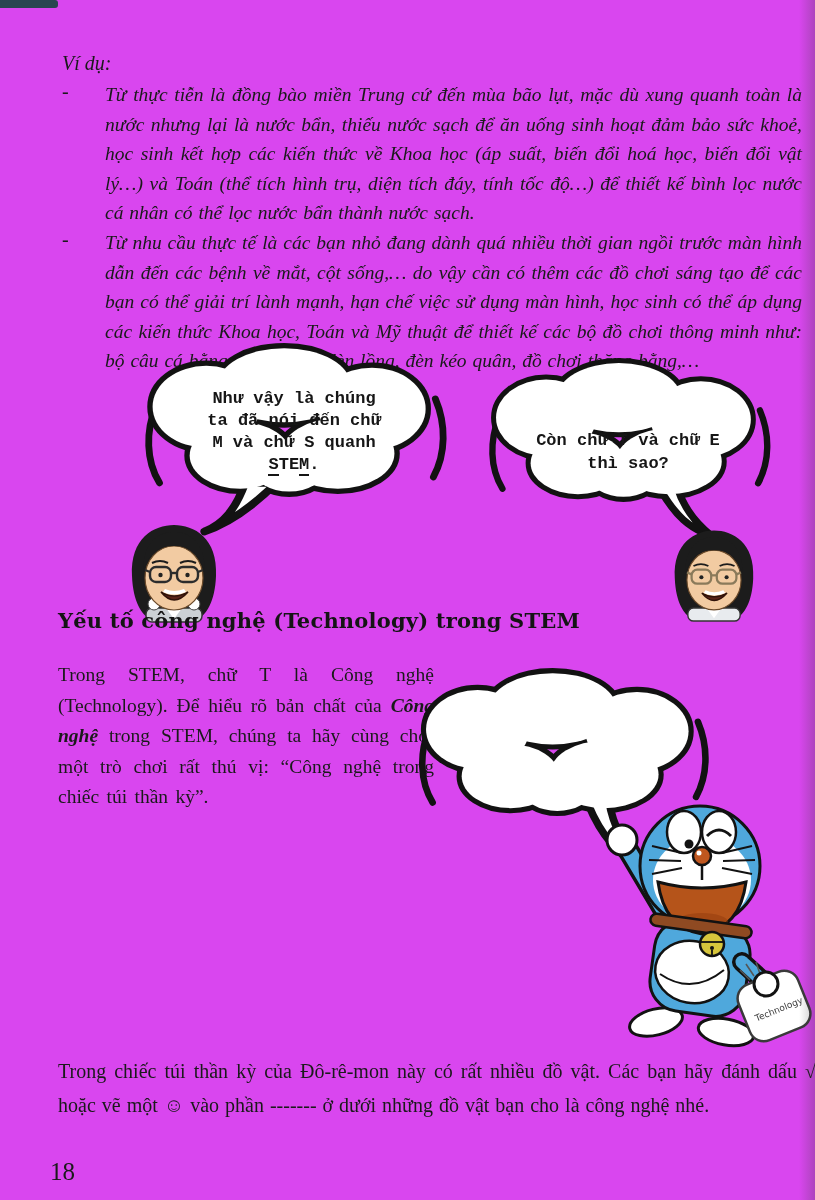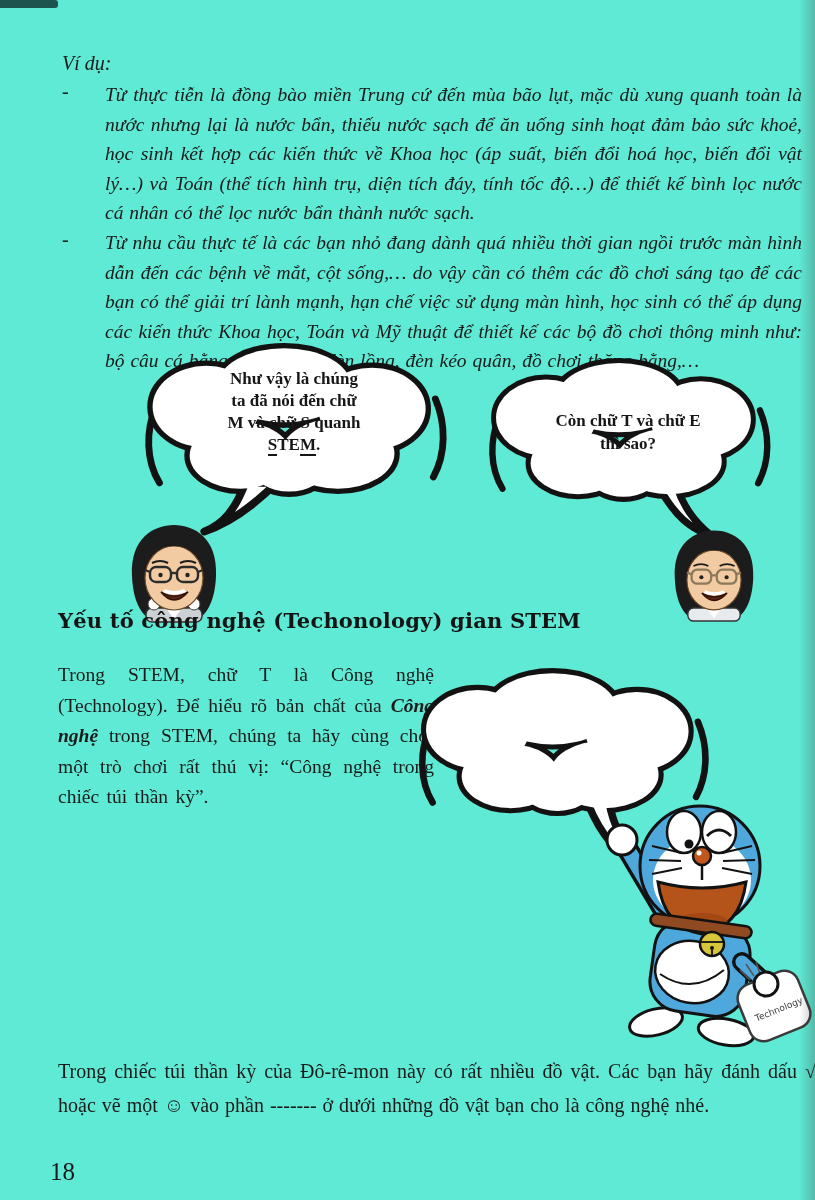--- a/index.html
+++ b/index.html
@@ -1,19 +1,19 @@
 <!DOCTYPE html>
 <html><head>
 <meta charset="utf-8">
 <style>
   * { margin:0; padding:0; box-sizing:border-box; }
   body { background:#888; }
   .page {
     position:relative; width:815px; height:1200px; margin:0 auto;
-    background:#5eead4; overflow:hidden; color:#1a1a1a;
+    background:#d946ef; overflow:hidden; color:#1a1a1a;
     font-family:"Liberation Serif", serif;
   }
   .corner-strip {
     position:absolute; left:0; top:0; width:58px; height:8px;
     background:#16453f; border-radius:0 3px 3px 0; opacity:.9;
   }
   .edge-shadow {
     position:absolute; right:0; top:0; width:16px; height:1200px;
     background:linear-gradient(to right, rgba(60,60,60,0), rgba(60,60,60,.28));
   }
@@ -26,22 +26,22 @@
   .bullet .btext {
     flex:1; font-style:italic; font-size:19.5px; line-height:29.5px;
     text-align:justify; word-spacing:1px;
   }
   .bullet-1 { top:80px; }
   .bullet-2 { top:228px; }
 
   .bubble { position:absolute; }
   .bubble svg { position:absolute; left:0; top:0; width:100%; height:100%; }
   .bubble .btxt {
-    position:absolute; text-align:center; font-family:Liberation Serif, serif;
-    font-weight:700; color:#161616;
+    position:absolute; text-align:center; font-family:Liberation Mono, monospace;
+    font-weight:700; color:#161616;margin-top:20px;
   }
   .bubble-left  { left:138px; top:336px; width:312px; height:200px; }
   .bubble-left .btxt { left:45px; top:32px; width:222px; font-size:17px; line-height:22px; }
   .bubble-right { left:478px; top:354px; width:300px; height:182px; }
   .bubble-right .btxt { left:35px; top:55px; width:230px; font-size:17px; line-height:23px; }
   .bubble-game  { left:412px; top:656px; width:300px; height:218px; }
   .bubble-game .btxt { left:25px; top:62px; width:250px; font-size:17.5px; line-height:24px; }
   .u { border-bottom:2.5px solid #151515; }
 
   .avatar { position:absolute; }
@@ -184,21 +184,21 @@
       </g>
       <circle cx="46.5" cy="57" r="2.2" fill="#222"></circle>
         <circle cx="73.5" cy="57" r="2.2" fill="#222"></circle>
       <path d="M38,45 Q46,41 54,45" fill="none" stroke="#1c1c1c" stroke-width="2"></path>
       <path d="M66,45 Q74,41 82,45" fill="none" stroke="#1c1c1c" stroke-width="2"></path>
       <path d="M47,74 Q60,90 74,74 Q60,82 47,74 Z" fill="#5a2418" stroke="#301209" stroke-width="1.5"></path>
       <path d="M49,74 Q60,79 72,74 L70,71 Q60,75 51,71 Z" fill="#ffffff"></path>
     </svg>
   </div>
 
-  <div class="section-heading">Yếu tố công nghệ (Techonology) gian STEM</div>
+  <div class="section-heading">Yếu tố công nghệ (Technology) trong STEM</div>
 
   <div class="intro-para">
     <span>Trong STEM, chữ T là Công nghệ (Technology). Để hiểu rõ bản chất của </span><span class="bi">Công nghệ</span><span> trong STEM, chúng ta hãy cùng chơi một trò chơi rất thú vị: “Công nghệ trong chiếc túi thần kỳ”.</span>
   </div>
 
   <div class="bubble bubble-game">
     <svg viewBox="0 0 320 232">
       <path d="M18,78 C8,103 8,133 22,156" fill="none" stroke="#121212" stroke-width="7" stroke-linecap="round"></path>
       <path d="M305,70 C316,96 316,126 303,150" fill="none" stroke="#121212" stroke-width="7" stroke-linecap="round"></path>
       <g fill="#ffffff" stroke="#121212" stroke-width="11">

